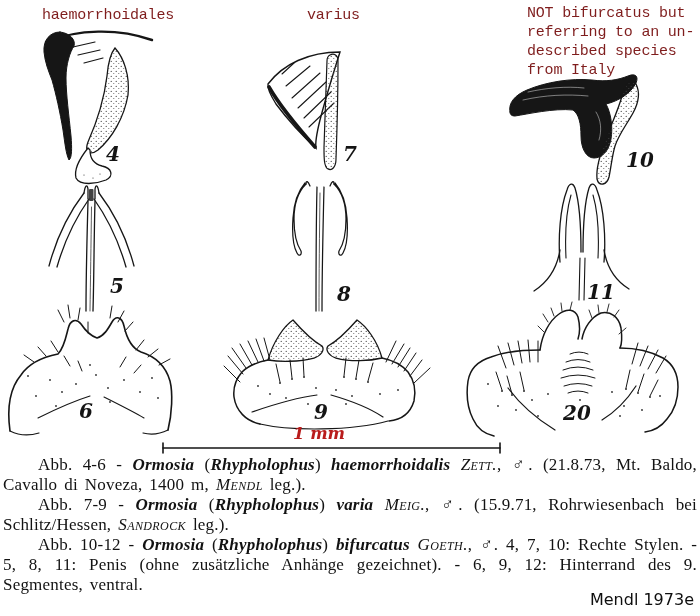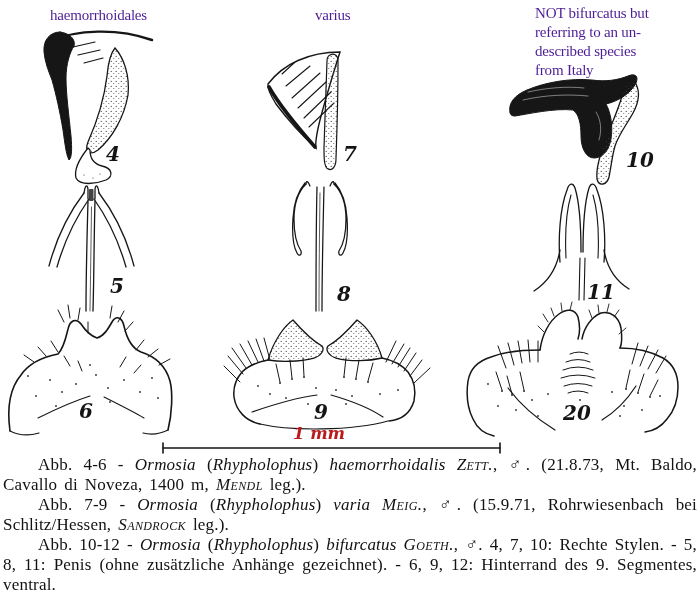--- a/index.html
+++ b/index.html
@@ -1,33 +1,33 @@
 <!DOCTYPE html>
 <html><head>
 <meta charset="utf-8">
 <style>
   html,body{margin:0;padding:0;background:#e8e8e8;}
   .page{position:relative;width:700px;height:616px;background:#ffffff;overflow:hidden;
         font-family:"Liberation Serif",serif;}
   svg.plate{position:absolute;left:0;top:0;}
-  .toplabel{position:absolute;font-family:Liberation Serif, serif;font-size:15px;
-            color:#4c1d95;line-height:19px;white-space:pre-line;letter-spacing:-0.2px;margin-left:8px;}
+  .toplabel{position:absolute;font-family:Liberation Mono, monospace;font-size:15px;
+            color:#7f1d1d;line-height:19px;white-space:pre-line;letter-spacing:-0.2px;}
   .lbl-left{left:42px;top:6px;}
   .lbl-center{left:307px;top:6px;}
   .lbl-right{left:527px;top:4px;width:172px;}
   .fignum{position:absolute;font-family:"DejaVu Serif",serif;font-weight:bold;
           font-style:italic;font-size:20px;line-height:1;color:#141414;}
   .scalelabel{position:absolute;left:291px;top:424px;width:56px;text-align:center;
               font-family:"DejaVu Serif",serif;font-style:italic;font-weight:600;
               font-size:16.5px;color:#b91c1c;}
   .caption{position:absolute;left:3px;top:455px;width:694px;
            font-family:"Liberation Serif",serif;font-size:17px;line-height:20px;
            color:#121212;text-align:justify;}
   .caption p{margin:0;text-indent:35px;word-spacing:2.5px;letter-spacing:0.2px;}
-  .seg-italic{font-style:italic;}
+  .seg-italic{font-style:italic;font-weight:bold;}
   .seg-sc{font-variant:small-caps;letter-spacing:0.4px;font-style:italic;}
   .attribution{position:absolute;right:6px;top:590px;
                font-family:"DejaVu Sans",sans-serif;font-size:16px;color:#0e0e0e;}
 </style>
 </head>
 <body>
 
 <div class="page">
 
   <div class="toplabel lbl-left">haemorrhoidales</div>
@@ -209,14 +209,15 @@
   <span class="fignum" style="left:563px;top:403px">20</span>
 
   <div class="scalelabel">1 mm</div>
 
   <div class="caption">
     <p><span class="seg-plain">Abb. 4-6 - </span><span class="seg-italic">Ormosia</span><span class="seg-plain"> (</span><span class="seg-italic">Rhypholophus</span><span class="seg-plain">) </span><span class="seg-italic">haemorrhoidalis</span><span class="seg-plain"> </span><span class="seg-sc">Zett.</span><span class="seg-plain">, ♂. (21.8.73, Mt. Baldo, Cavallo di Noveza, 1400 m, </span><span class="seg-sc">Mendl</span><span class="seg-plain"> leg.).</span></p>
     <p><span class="seg-plain">Abb. 7-9 - </span><span class="seg-italic">Ormosia</span><span class="seg-plain"> (</span><span class="seg-italic">Rhypholophus</span><span class="seg-plain">) </span><span class="seg-italic">varia</span><span class="seg-plain"> </span><span class="seg-sc">Meig.</span><span class="seg-plain">, ♂. (15.9.71, Rohrwiesenbach bei Schlitz/Hessen, </span><span class="seg-sc">Sandrock</span><span class="seg-plain"> leg.).</span></p>
     <p><span class="seg-plain">Abb. 10-12 - </span><span class="seg-italic">Ormosia</span><span class="seg-plain"> (</span><span class="seg-italic">Rhypholophus</span><span class="seg-plain">) </span><span class="seg-italic">bifurcatus</span><span class="seg-plain"> </span><span class="seg-sc">Goeth.</span><span class="seg-plain">, ♂. 4, 7, 10: Rechte Stylen. - 5, 8, 11: Penis (ohne zusätzliche Anhänge gezeichnet). - 6, 9, 12: Hinterrand des 9. Segmentes, ventral.</span></p>
   </div>
 
+  <div class="attribution">Mendl 1973e</div>
 
 </div>
 
 </body></html>

